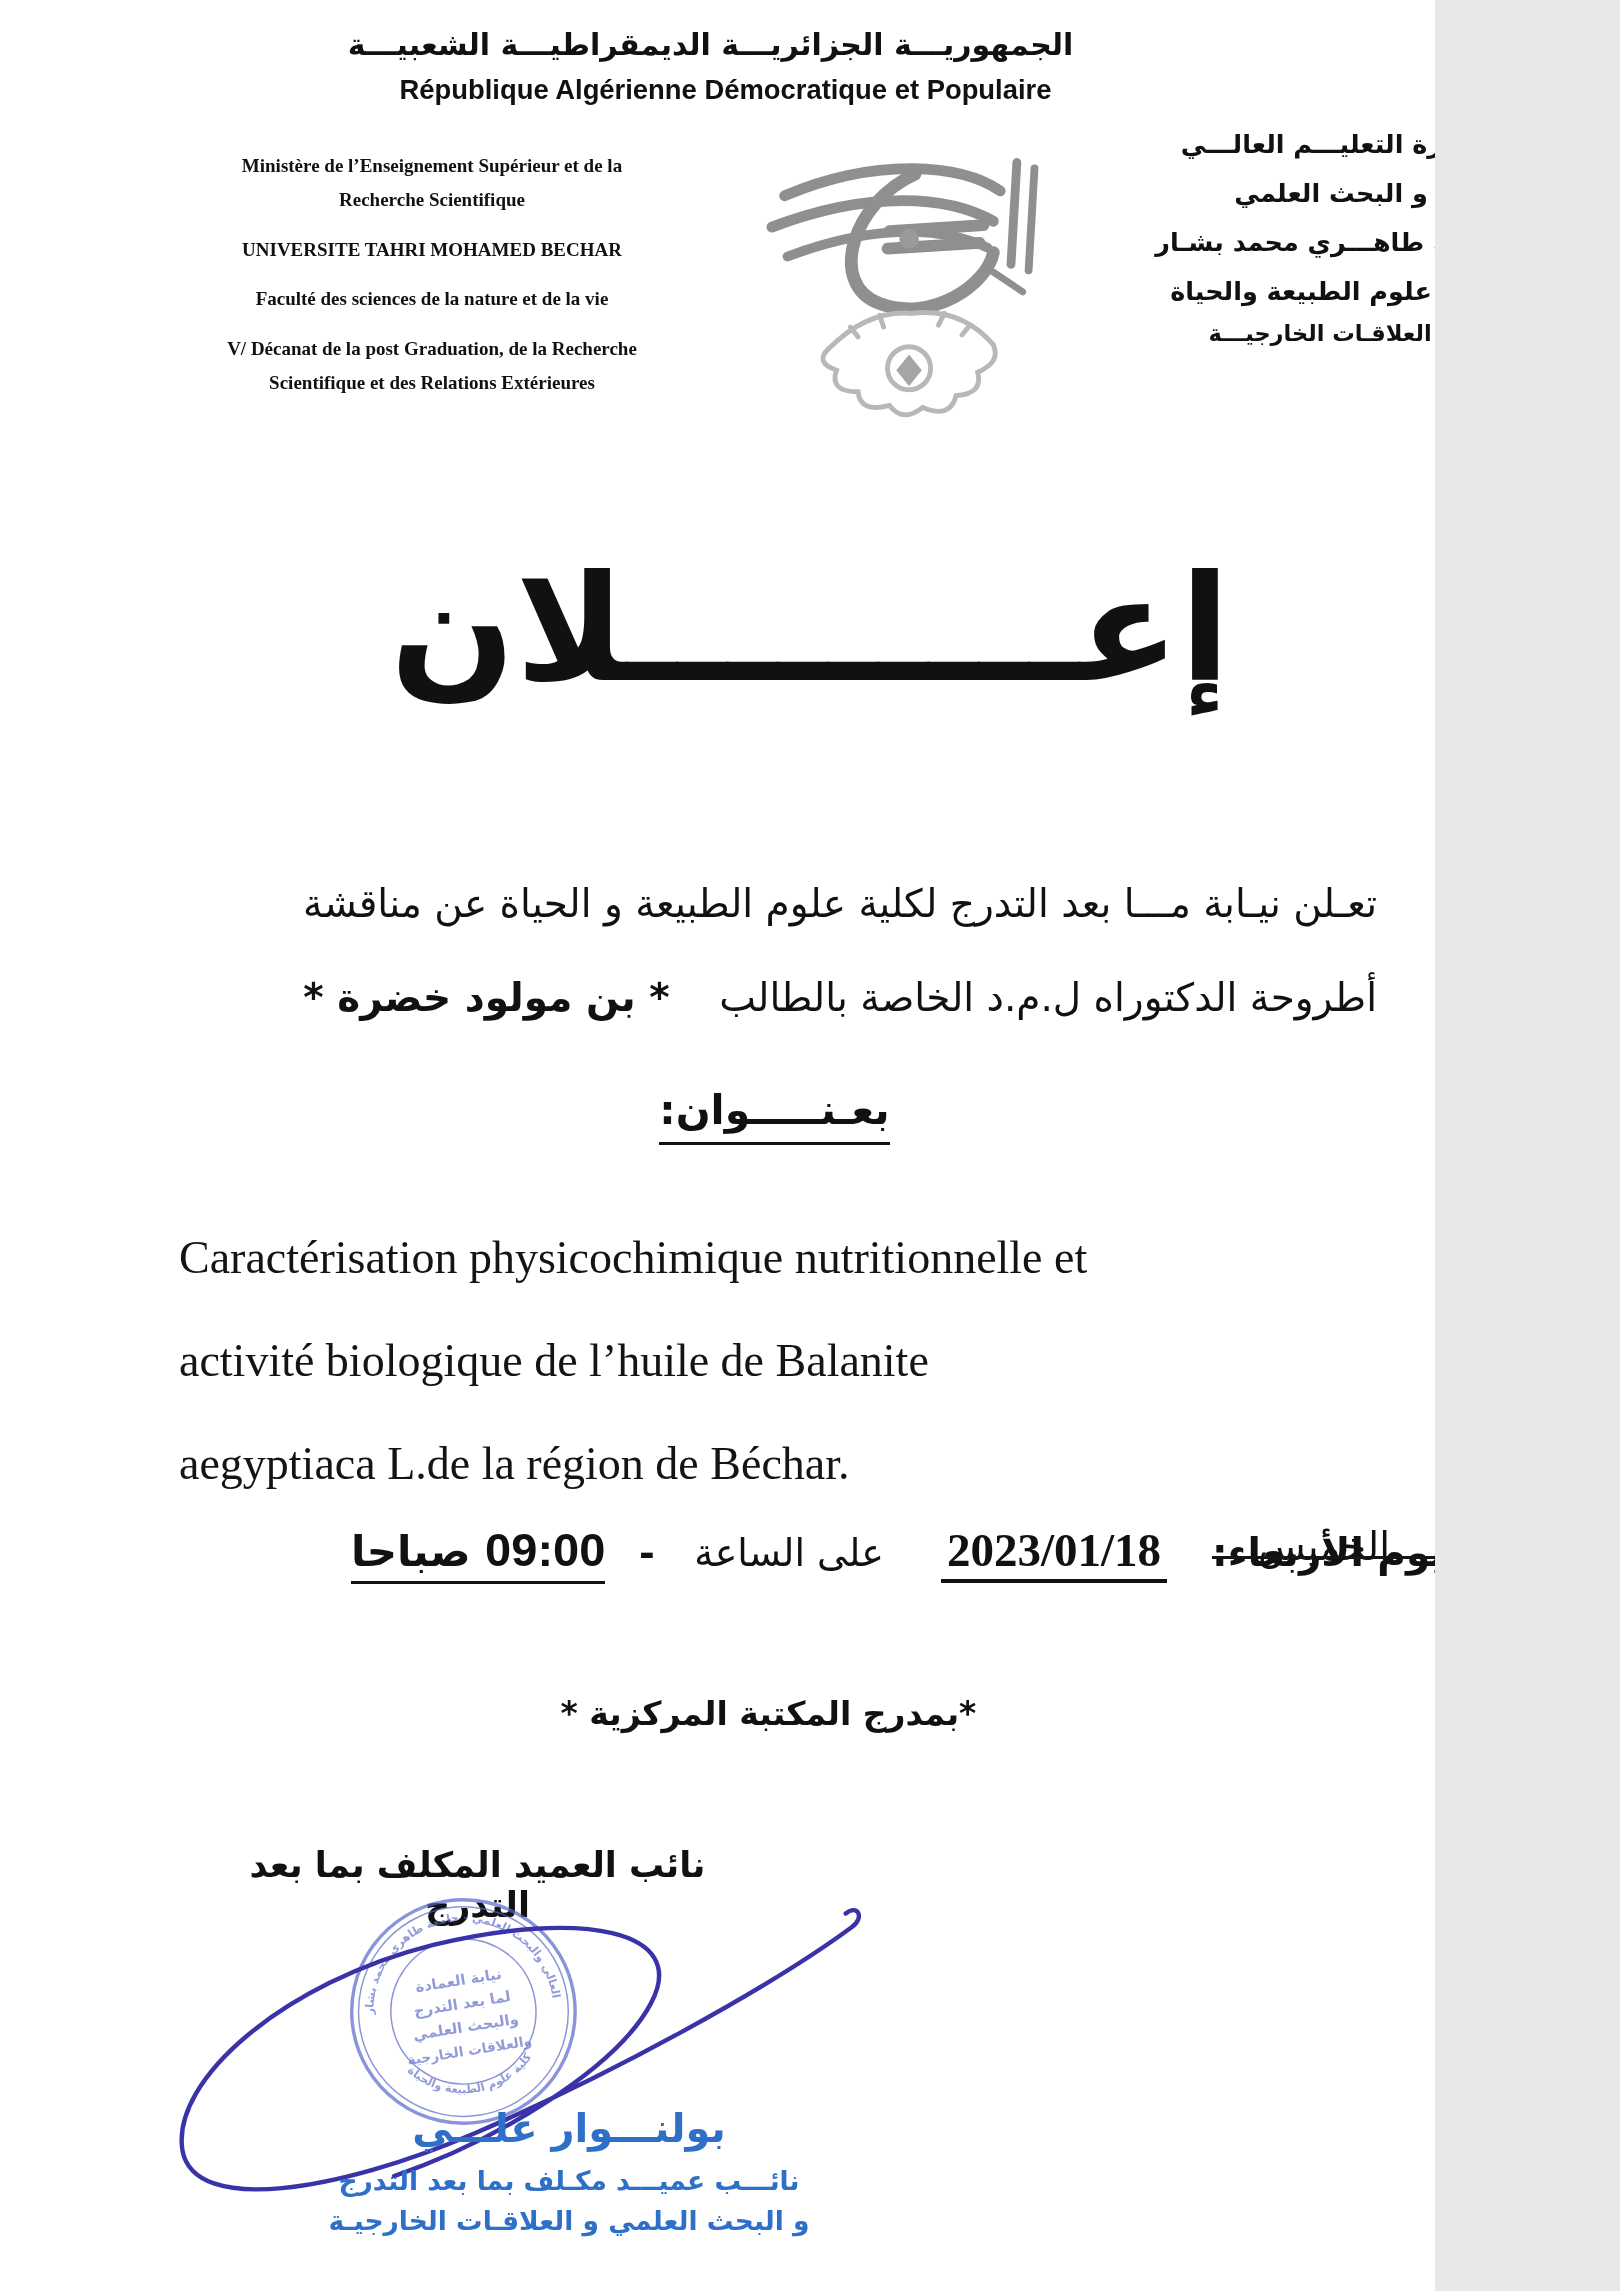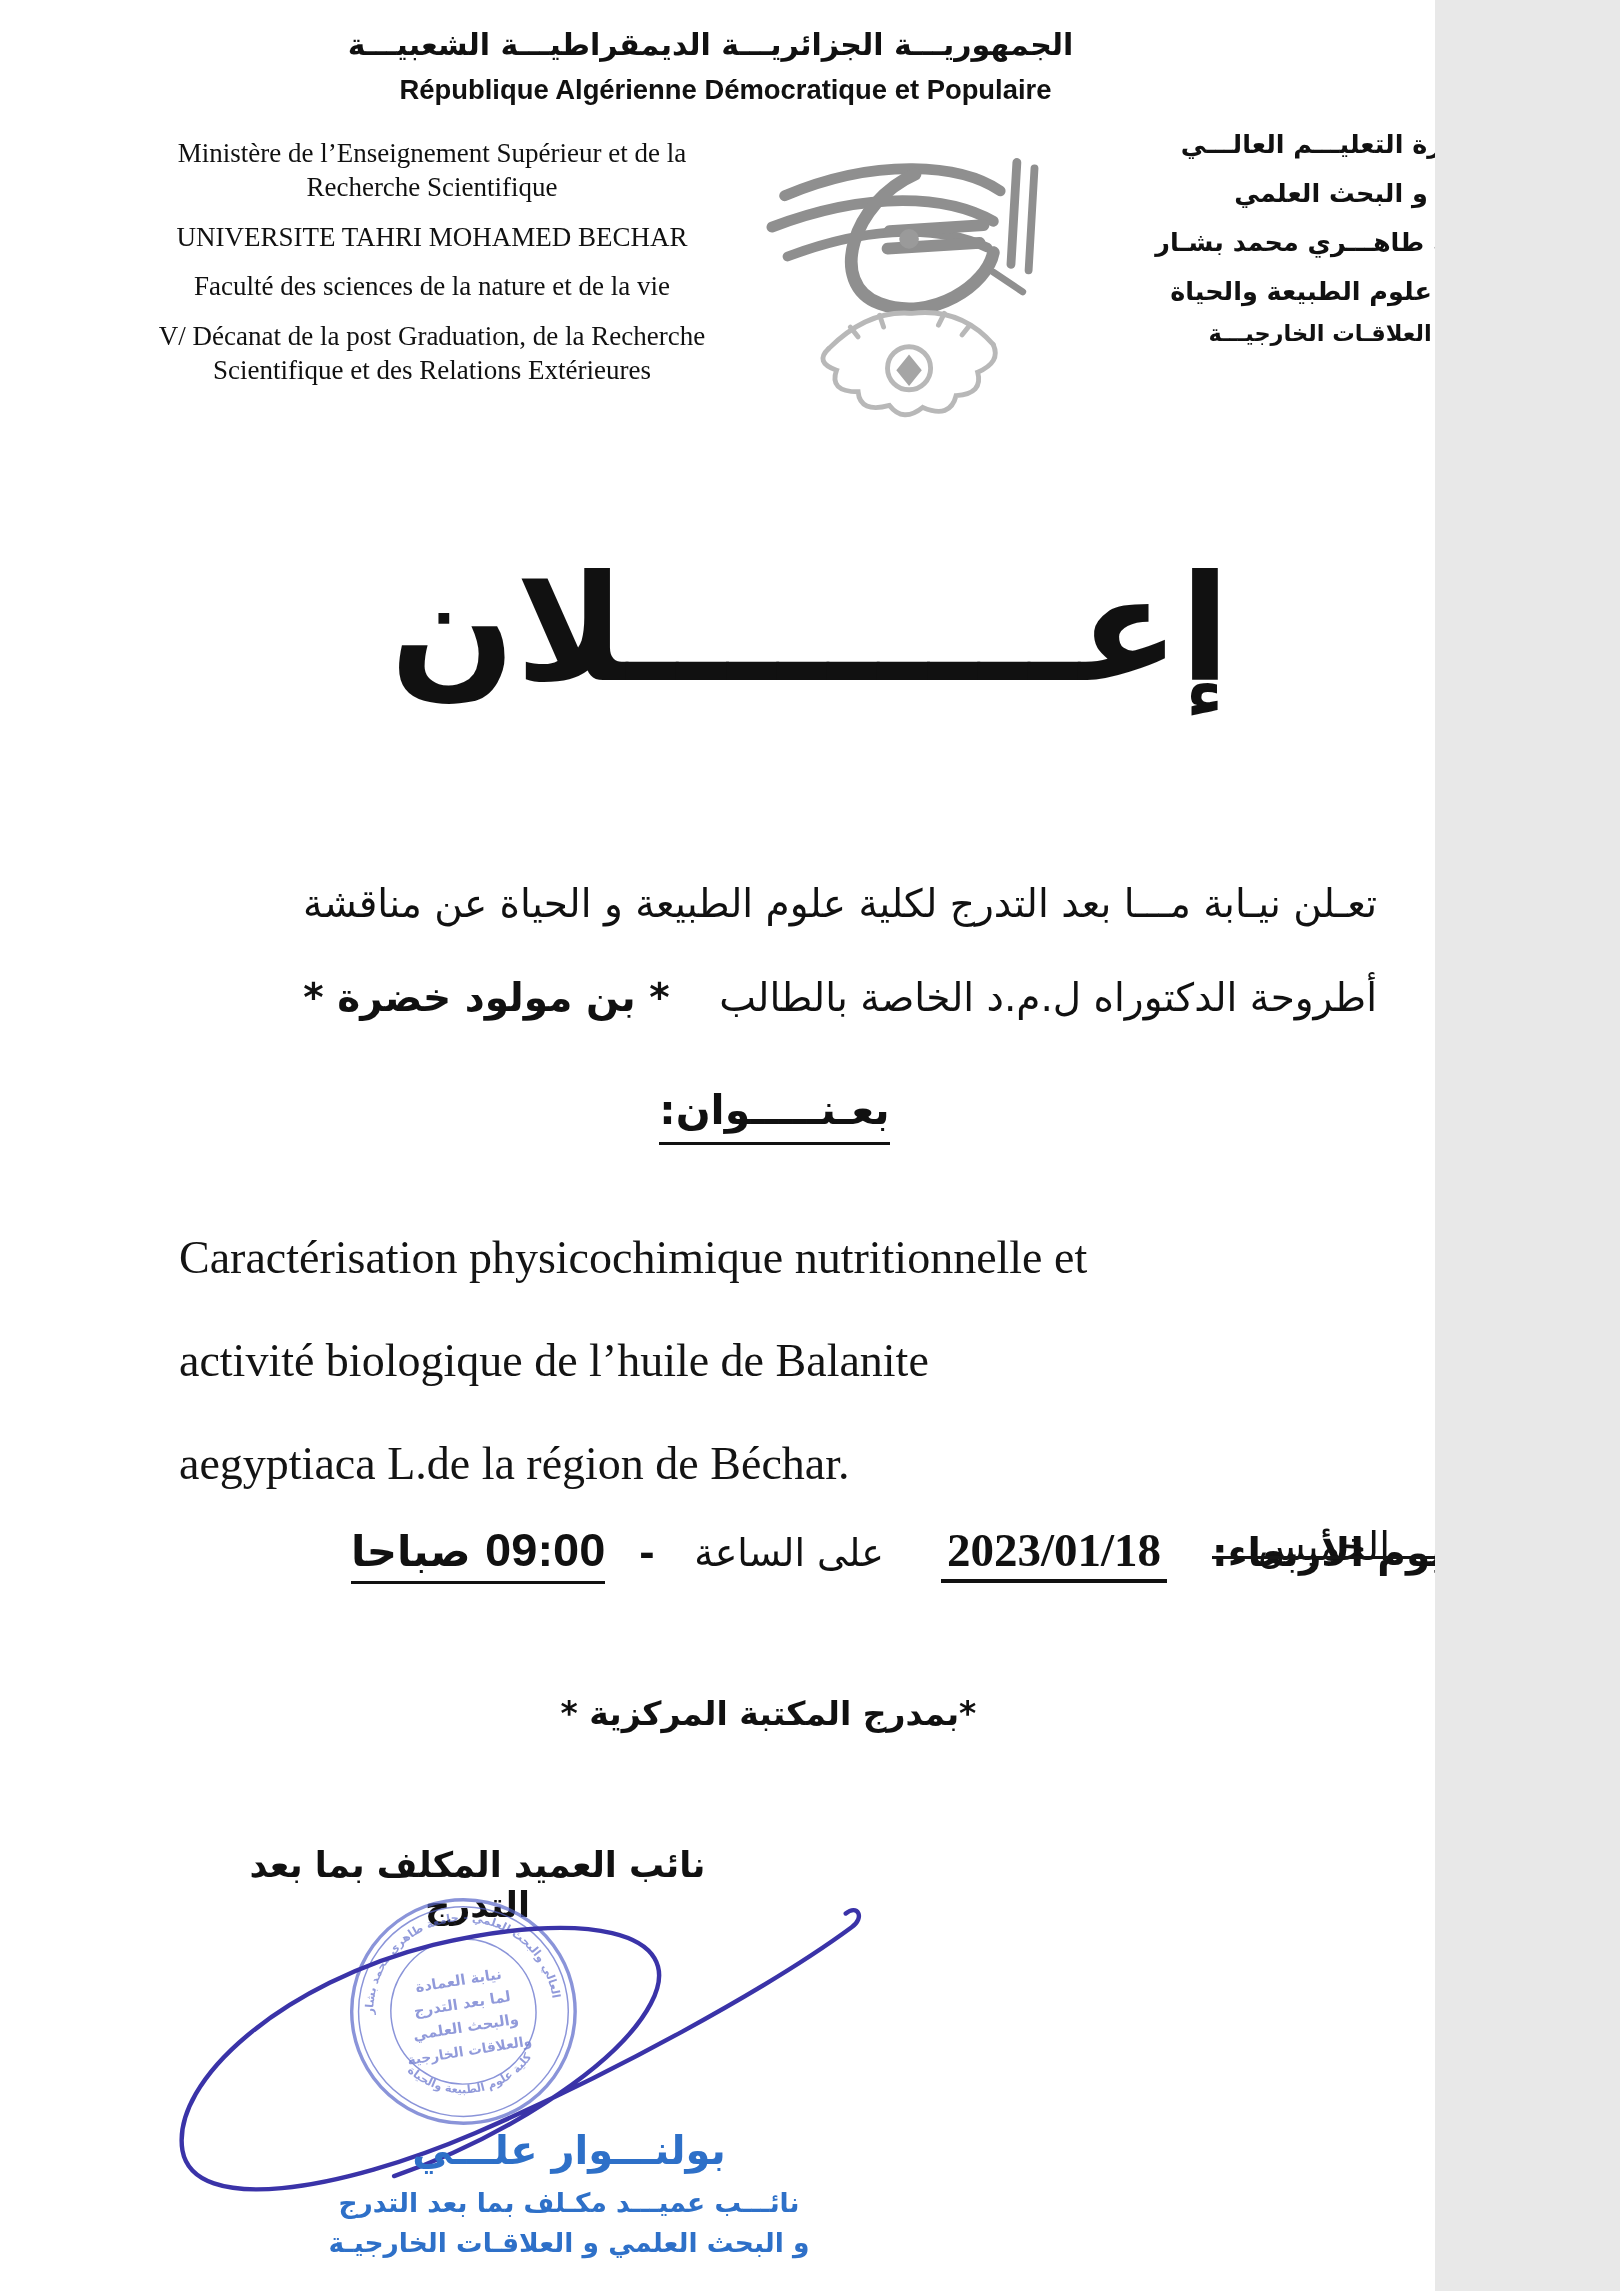--- a/index.html
+++ b/index.html
@@ -14,21 +14,21 @@
   .ar{font-family:"DejaVu Sans",sans-serif;}
   .fr-serif{font-family:"Liberation Serif",serif;}
   .fr-sans{font-family:"Liberation Sans",sans-serif;}
   .abs{position:absolute;}
   .center{text-align:center;}
 
   
   .rep-ar{left:0;top:27.4px;width:1421px;font-size:30px;font-weight:bold;}
   .rep-fr{left:0;top:74px;width:1451px;font-size:27.4px;font-weight:bold;}
 
-  .hdr-left{left:67px;top:136px;width:730px;font-weight:normal;font-size:27px;line-height:34px;}
+  .hdr-left{left:67px;top:149px;width:730px;font-weight:bold;font-size:19px;line-height:34px;}
   .hdr-left .gap{height:15.7px;}
   .hdr-right{left:1054px;top:120px;width:554px;font-weight:bold;font-size:25.5px;line-height:49px;direction:rtl;}
   .hdr-right .small{font-size:22.5px;line-height:35px;}
 
   
   .big-title{left:0;top:544px;width:1620px;font-size:147px;font-weight:bold;direction:rtl;}
 
   
   .body-line{left:206px;width:1171px;font-size:39px;direction:rtl;text-align:right;}
   .body-line .student{font-weight:bold;}
@@ -50,21 +50,21 @@
   .time-val{font-weight:bold;font-size:42px;border-bottom:3.9px solid #111;padding-bottom:3.9px;}
   .time-val .digits{font-family:Liberation Sans, sans-serif;font-size:47px;}
 
   
   .location{left:4px;top:1694px;width:1529px;font-size:33px;font-weight:bold;direction:rtl;}
 
   
   .sig-title{left:208px;top:1845px;width:539px;font-size:35px;font-weight:bold;direction:rtl;text-align:center;}
   .stamp-box{left:341px;top:1887px;width:245px;height:250px;transform:rotate(-9deg);opacity:.82;}
   .sig-svg{left:137px;top:1890px;width:765px;height:338px;}
-  .blue-block{left:314px;top:2105px;width:510px;text-align:center;direction:rtl;margin-top:22px;}
+  .blue-block{left:314px;top:2105px;width:510px;text-align:center;direction:rtl;}
   .blue-name{font-size:40px;font-weight:bold;letter-spacing:1px;}
   .blue-role{font-size:26.5px;font-weight:bold;margin-top:13.7px;}
   .blue-role2{font-size:26.5px;font-weight:bold;margin-top:9.8px;}
 
   .logo-box{left:760px;top:135px;width:304px;height:294px;}
 </style>
 </head>
 <body>
 
 <div class="page">

